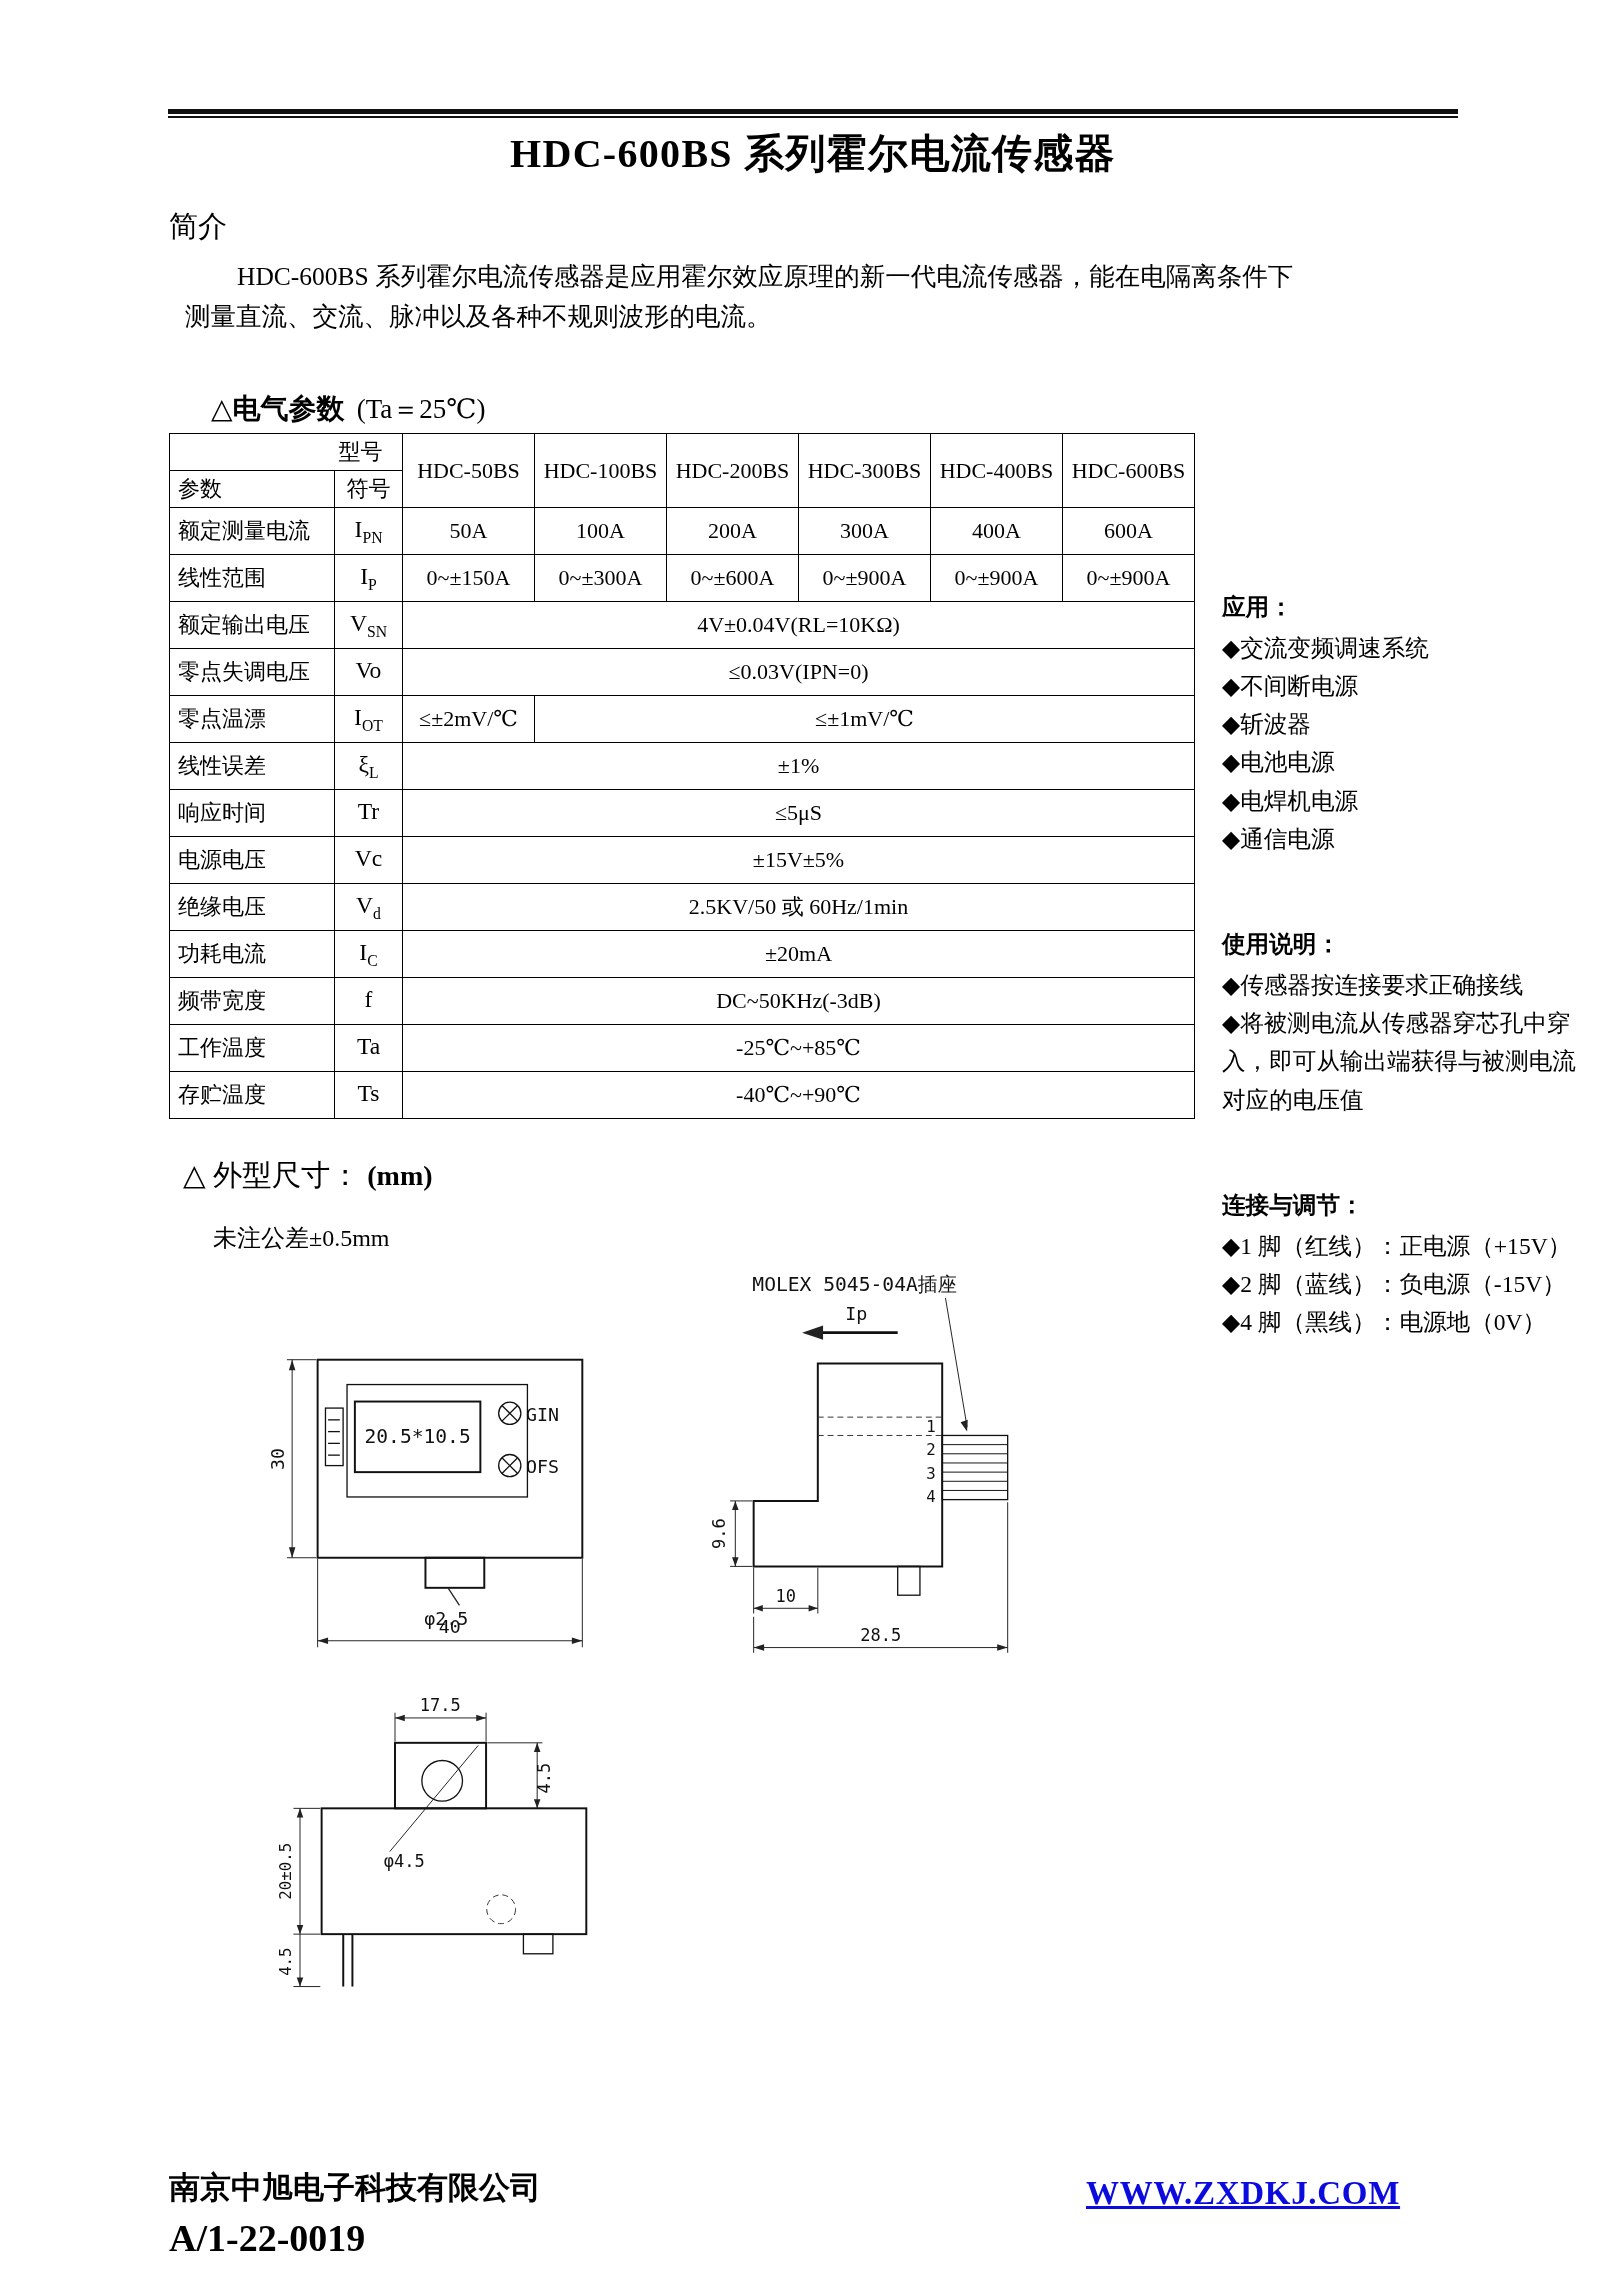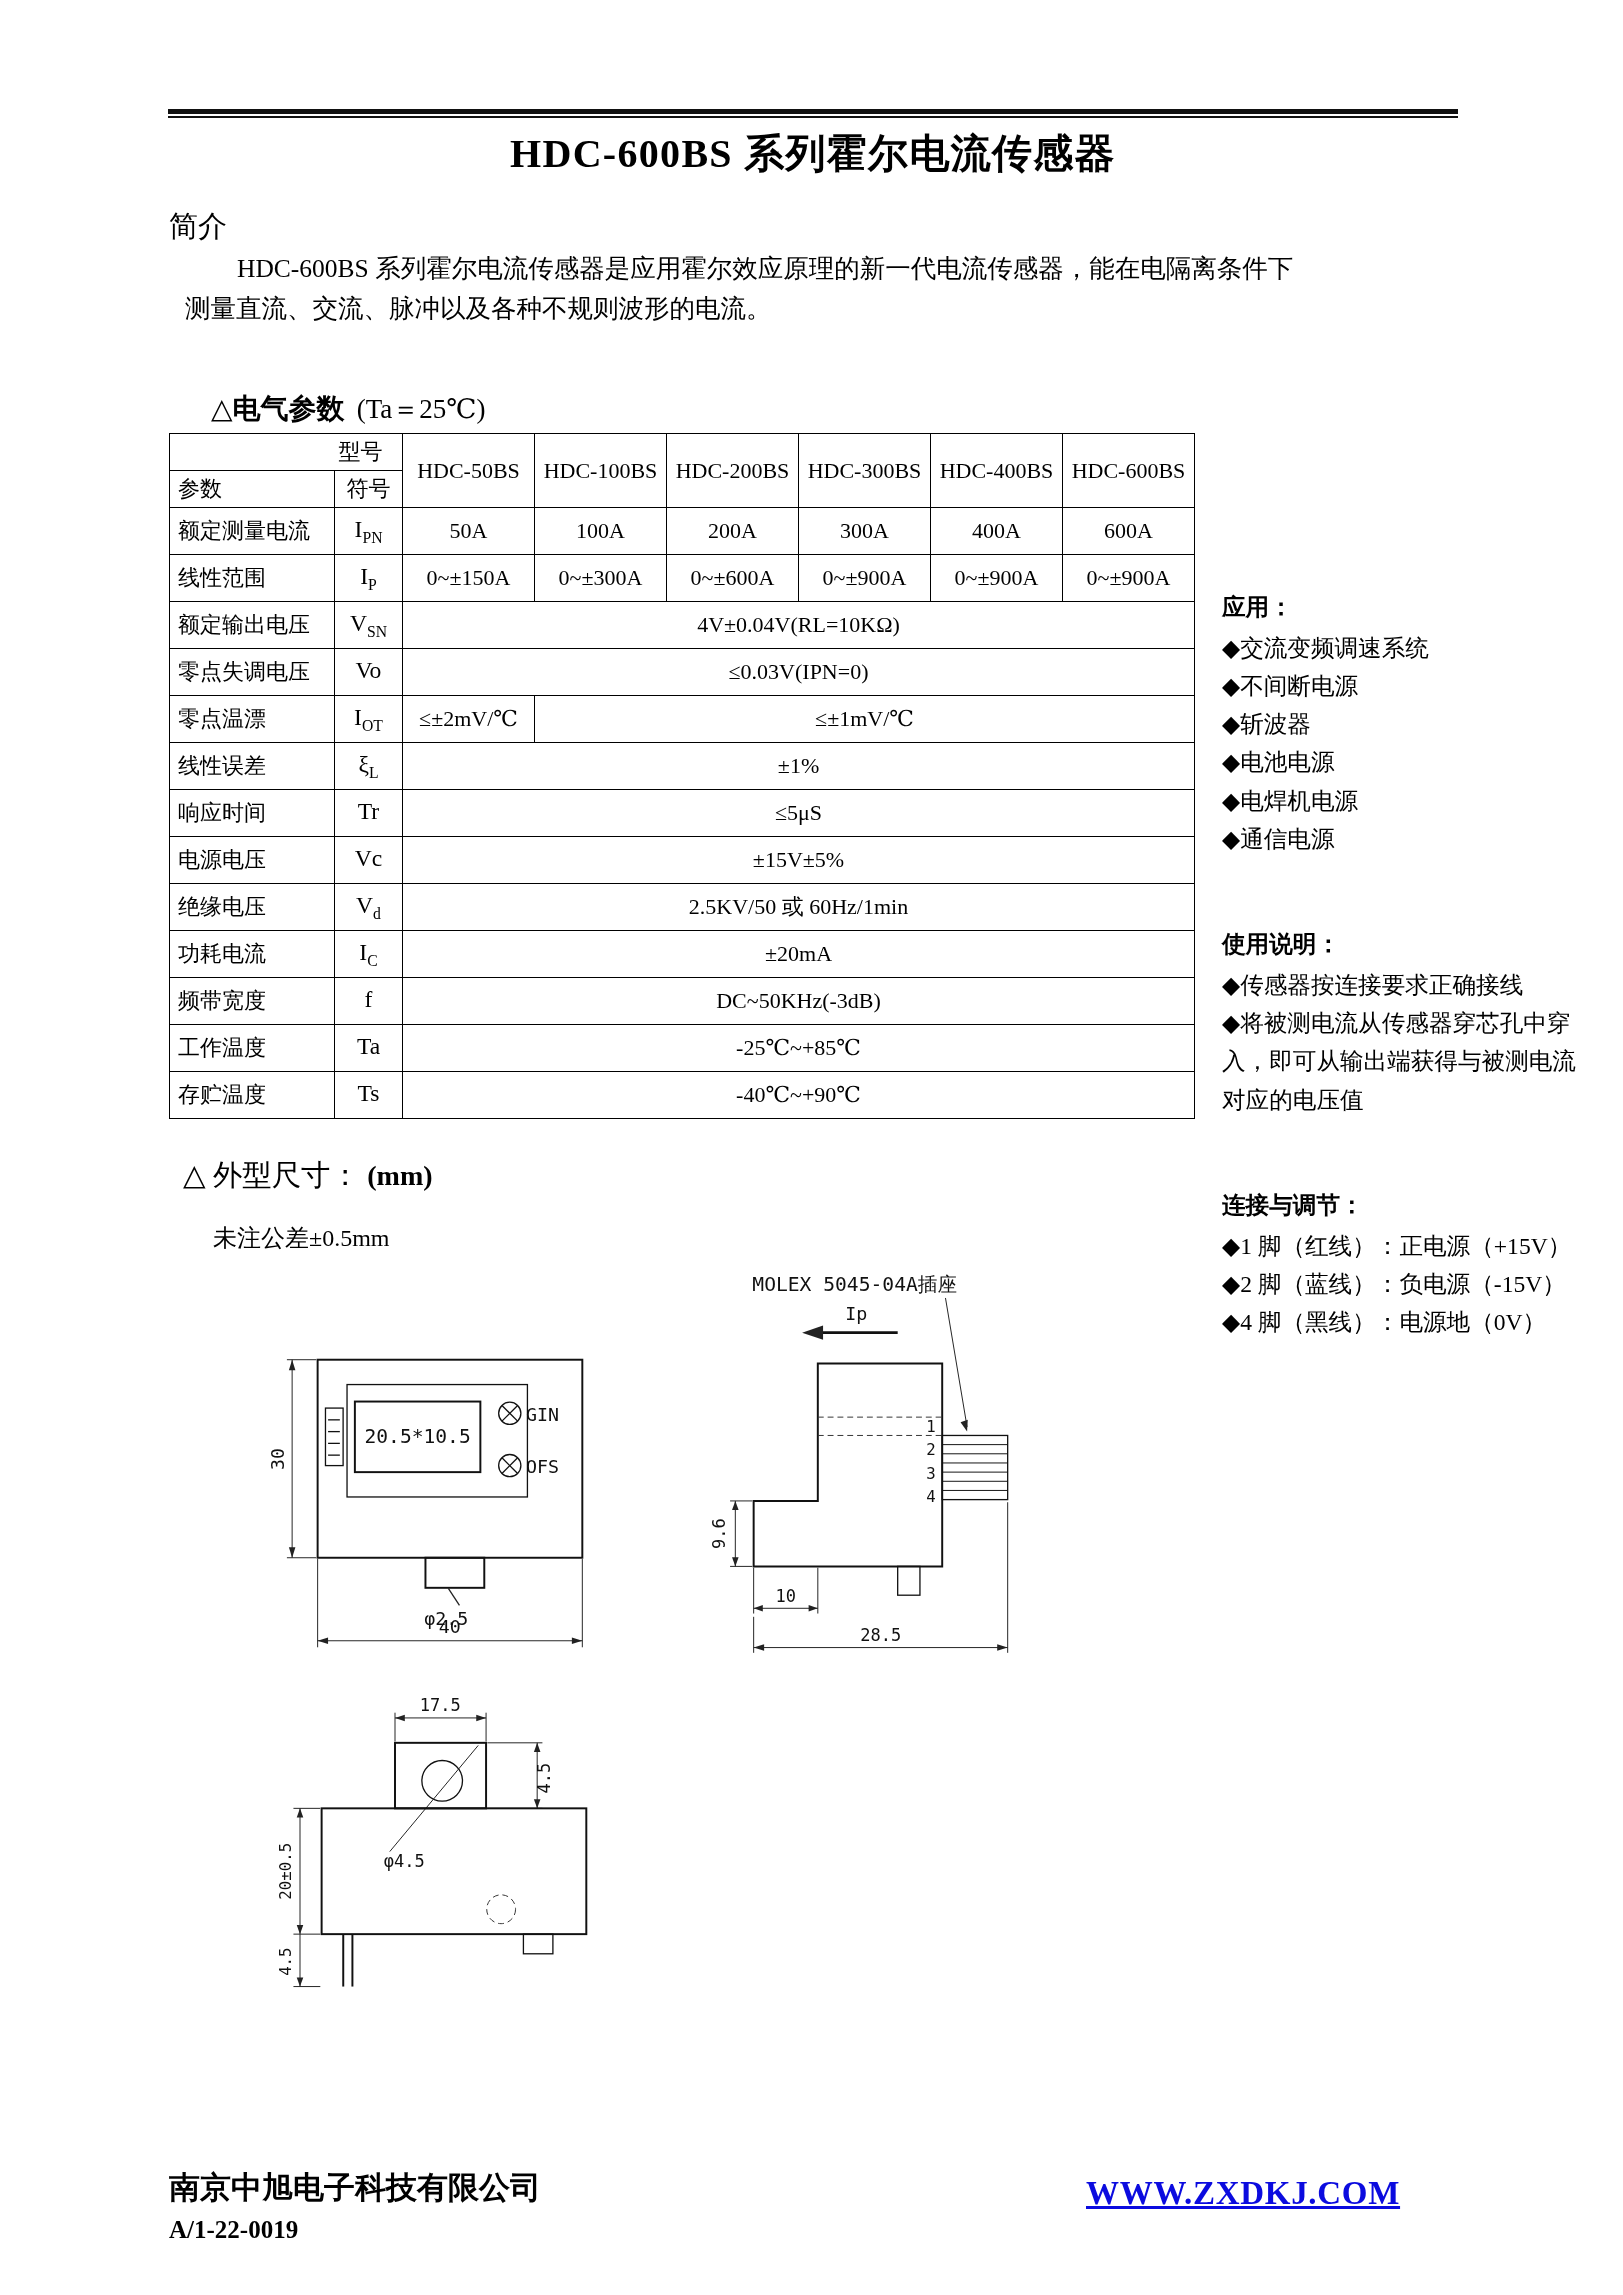--- a/index.html
+++ b/index.html
@@ -7,21 +7,21 @@
   body { width:1623px; height:2295px; position:relative; font-family:"Liberation Serif","DejaVu Serif",serif; color:#000; }
   .page { position:absolute; inset:0; background:#ffffff; overflow:hidden; }
 
   .top-rule { position:absolute; top:109px; left:168px; width:1290px; height:9.2px;
               border-top:5.2px solid #111; border-bottom:2px solid #111; }
 
   .title { position:absolute; top:126px; left:168px; width:1290px; text-align:center;
            font-size:40px; font-weight:bold; letter-spacing:1.3px; }
 
   .intro-heading { position:absolute; top:207px; left:169px; font-size:29px; }
-  .intro-para { position:absolute; top:249px; left:185px; width:1152px; font-size:25.5px; line-height:1.58; }
+  .intro-para { position:absolute; top:257px; left:185px; width:1152px; font-size:25.5px; line-height:1.58; }
   .intro-line.indent { text-indent:52px; }
 
   .params-heading { position:absolute; top:390px; left:211px; font-size:28px; }
   .ph-main { font-weight:bold; font-family:"Liberation Sans","DejaVu Sans",sans-serif; }
   .ph-cond { font-size:27px; margin-left:5.2px; }
 
   table.params-table { position:absolute; top:433px; left:169px; width:1026px;
                        border-collapse:collapse; table-layout:fixed; font-size:22px; }
   .params-table th, .params-table td { border:1.3px solid #000; text-align:center;
                        font-weight:normal; padding:0 3.9px; overflow:hidden; }
@@ -47,21 +47,21 @@
   svg .dash { stroke:#333; fill:none; stroke-dasharray:9 6; }
   svg .arrow { fill:#222; stroke:none; }
   svg text.dlabel { font-family:"DejaVu Sans Mono","Liberation Mono",monospace; fill:#111; }
 
   #fv { left:249px; top:1345px; width:366px; height:334px; }
   #sv { left:654px; top:1260px; width:380px; height:419px; }
   #bv { left:262px; top:1693px; width:380px; height:308px; }
 
   .footer-company { position:absolute; left:169px; top:2167px; font-size:31px; font-weight:bold;
                     font-family:"Liberation Sans","DejaVu Sans",sans-serif; }
-  .footer-doc { position:absolute; left:169px; top:2216px; font-size:25px; font-weight:bold; }
+  .footer-doc { position:absolute; left:169px; top:2216px; font-size:38px; font-weight:bold; }
   .footer-site { position:absolute; left:1086px; top:2175px; font-size:33px; font-weight:bold;
                  color:#0b0bdf; text-decoration:underline; letter-spacing:0.7px; cursor:pointer; }
 </style>
 </head>
 <body>
 
 <div class="page">
 
   <div class="top-rule"></div>
 

